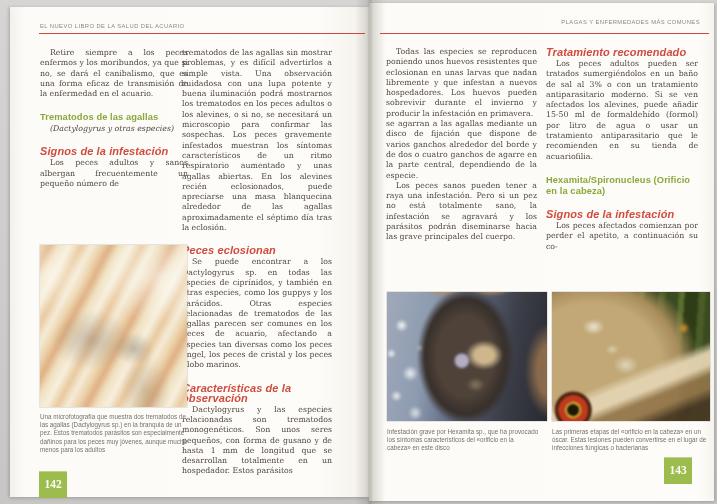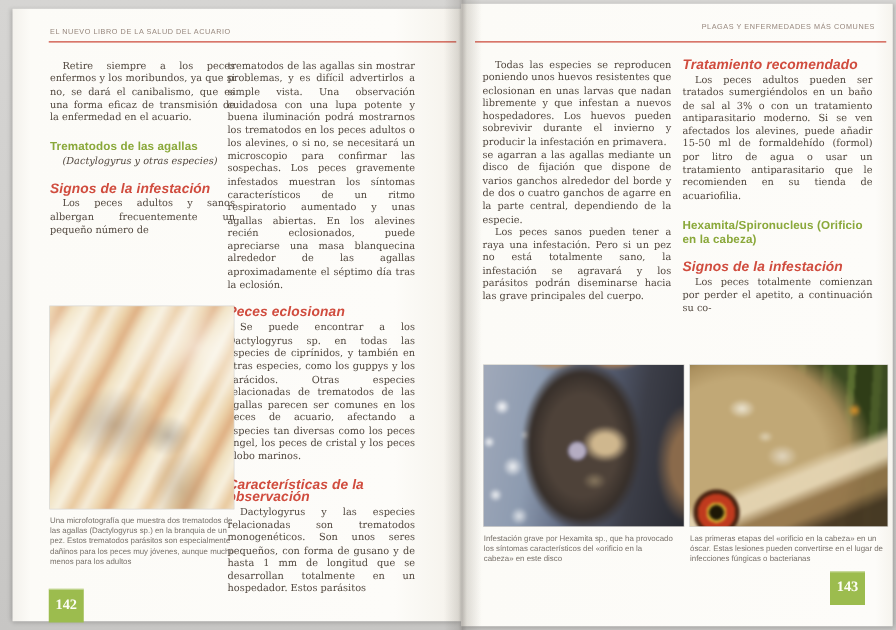--- a/index.html
+++ b/index.html
@@ -180,21 +180,21 @@
       <p class="body ind">Todas las especies se reproducen poniendo unos huevos resistentes que eclosionan en unas larvas que nadan libremente y que infestan a nuevos hospedadores. Los huevos pueden sobrevivir durante el invierno y producir la infestación en primavera.</p>
       <p class="body">se agarran a las agallas mediante un disco de fijación que dispone de varios ganchos alrededor del borde y de dos o cuatro ganchos de agarre en la parte central, dependiendo de la especie.</p>
       <p class="body ind">Los peces sanos pueden tener a raya una infestación. Pero si un pez no está totalmente sano, la infestación se agravará y los parásitos podrán diseminarse hacia las grave principales del cuerpo.</p>
     </div>
 
     <div class="col col-r2">
       <h4 class="red" style="margin-top:0;">Tratamiento recomendado</h4>
       <p class="body ind">Los peces adultos pueden ser tratados sumergiéndolos en un baño de sal al 3% o con un tratamiento antiparasitario moderno. Si se ven afectados los alevines, puede añadir 15-50 ml de formaldehído (formol) por litro de agua o usar un tratamiento antiparasitario que le recomienden en su tienda de acuariofilia.</p>
       <h3 class="green">Hexamita/Spironucleus (Orificio en la cabeza)</h3>
       <h4 class="red">Signos de la infestación</h4>
-      <p class="body ind">Los peces totalmente comienzan por perder el apetito, a continuación su co-</p>
+      <p class="body ind">Los peces afectados comienzan por perder el apetito, a continuación su co-</p>
     </div>
 
     <div class="photo photo-discus">
       <div class="ph-inner"></div>
     </div>
     <p class="caption cap-r1">Infestación grave por Hexamita sp., que ha provocado los síntomas característicos del «orificio en la cabeza» en este disco</p>
 
     <div class="photo photo-oscar">
       <div class="ph-inner"></div>
     </div>

